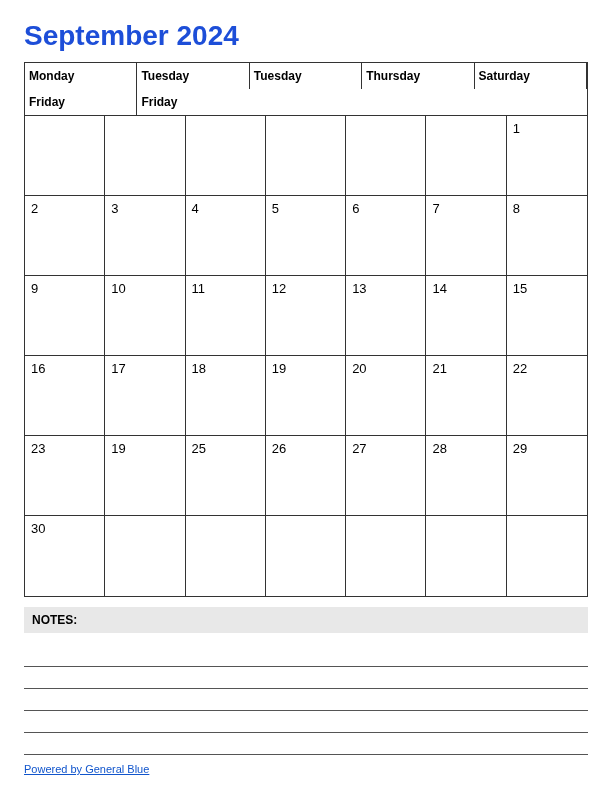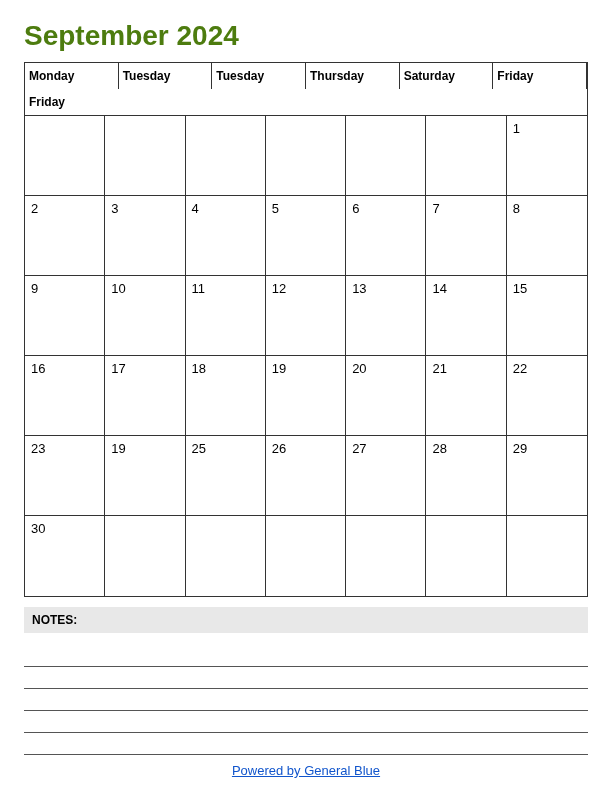--- a/index.html
+++ b/index.html
@@ -14,31 +14,31 @@
       background: #fff;
       font-family: Arial, sans-serif;
       font-size: 13px;
       padding: 20px 24px;
     }
 
     .page-title {
       font-size: 28px;
       font-weight: bold;
       margin-bottom: 10px;
-      color: #4d7c0f;
+      color: #1d4ed8;
     }
 
     .calendar-container {
       border: 1.5px solid #333;
       width: 100%;
     }
 
     .calendar-header {
       display: grid;
-      grid-template-columns: repeat(6, 1fr);
+      grid-template-columns: repeat(5, 1fr);
       background: #fff;
       border-bottom: 1.5px solid #333;
     }
 
     .calendar-header .day-name {
       padding: 6px 4px;
       font-size: 12px;
       font-weight: bold;
       text-align: left;
       border-right: 1px solid #333;
@@ -97,23 +97,23 @@
       gap: 0;
     }
 
     .notes-line {
       border-bottom: 1px solid #555;
       height: 22px;
       width: 100%;
     }
 
     .powered-by {
-      text-align: center;
+      text-align: left;
       margin-top: 8px;
-      font-size: 13px;
+      font-size: 11px;
     }
 
     .powered-by a {
       color: #1155cc;
       text-decoration: underline;
     }
   </style>
 </head>
 <body>
 

